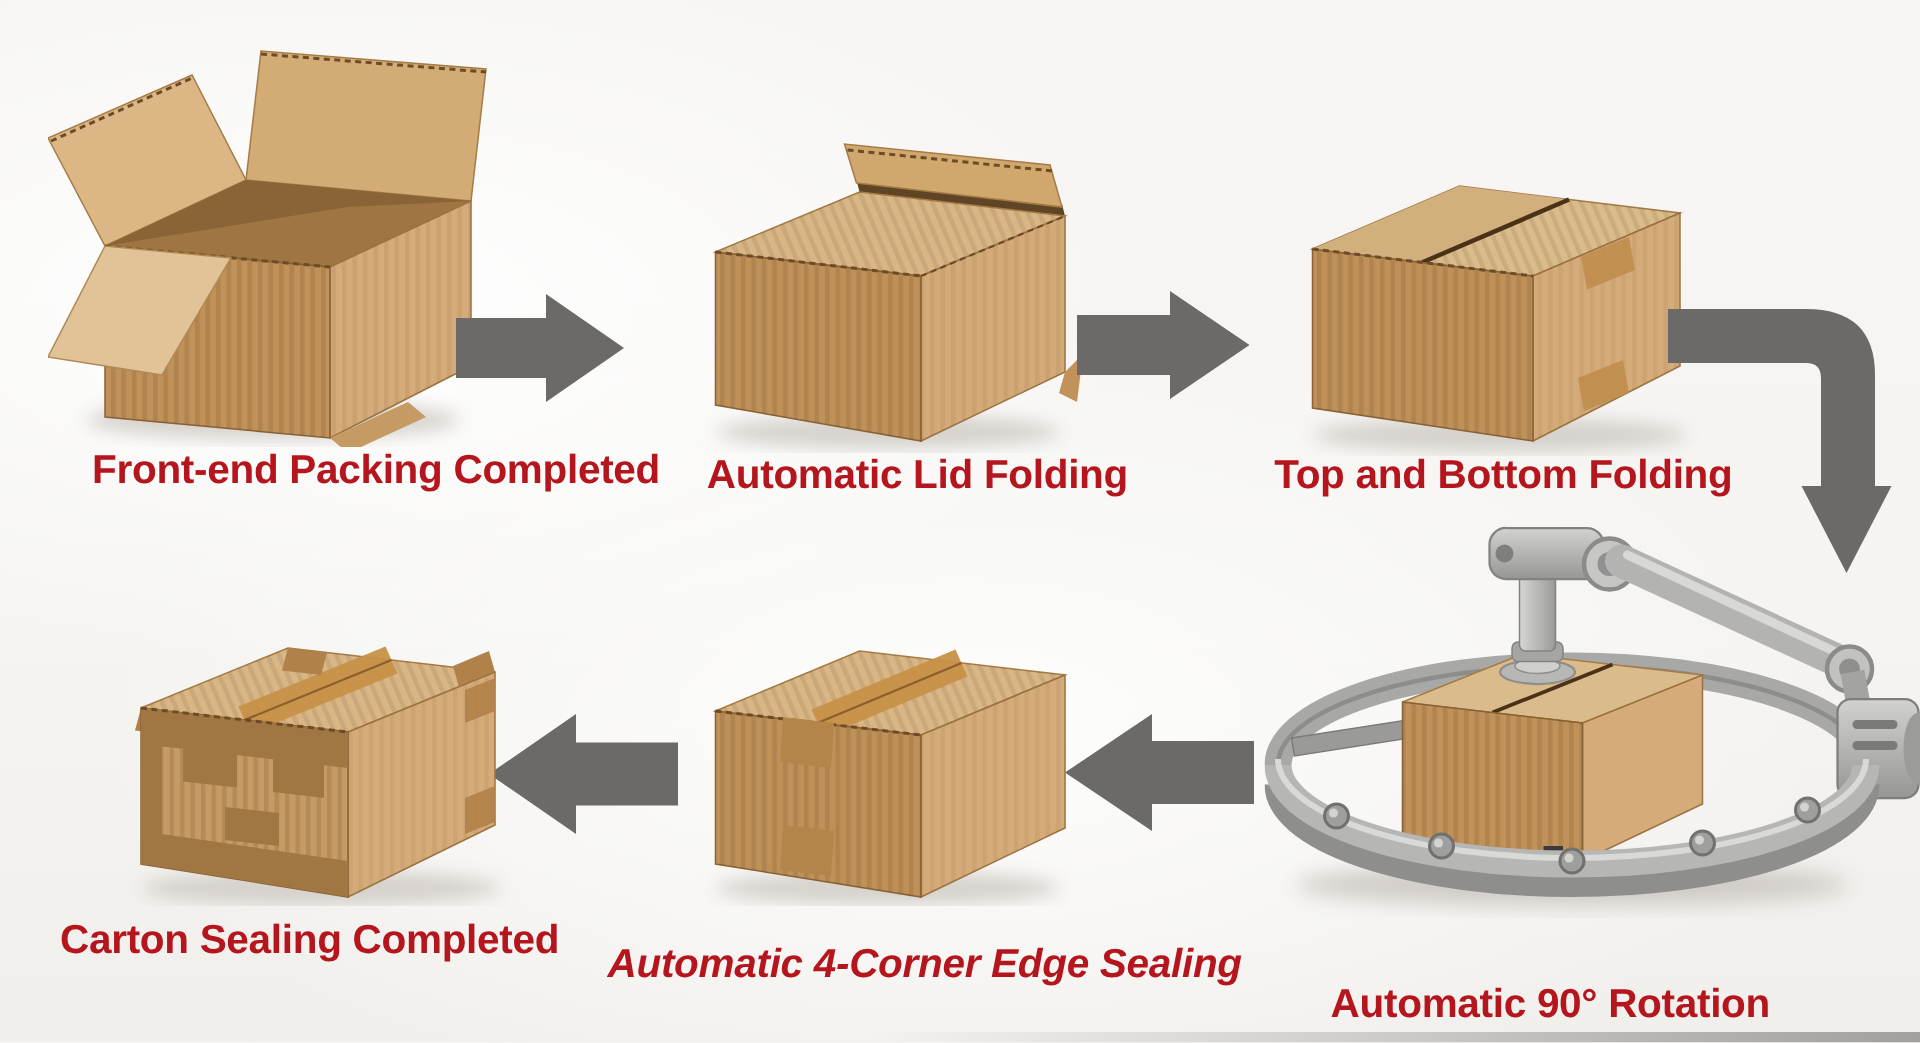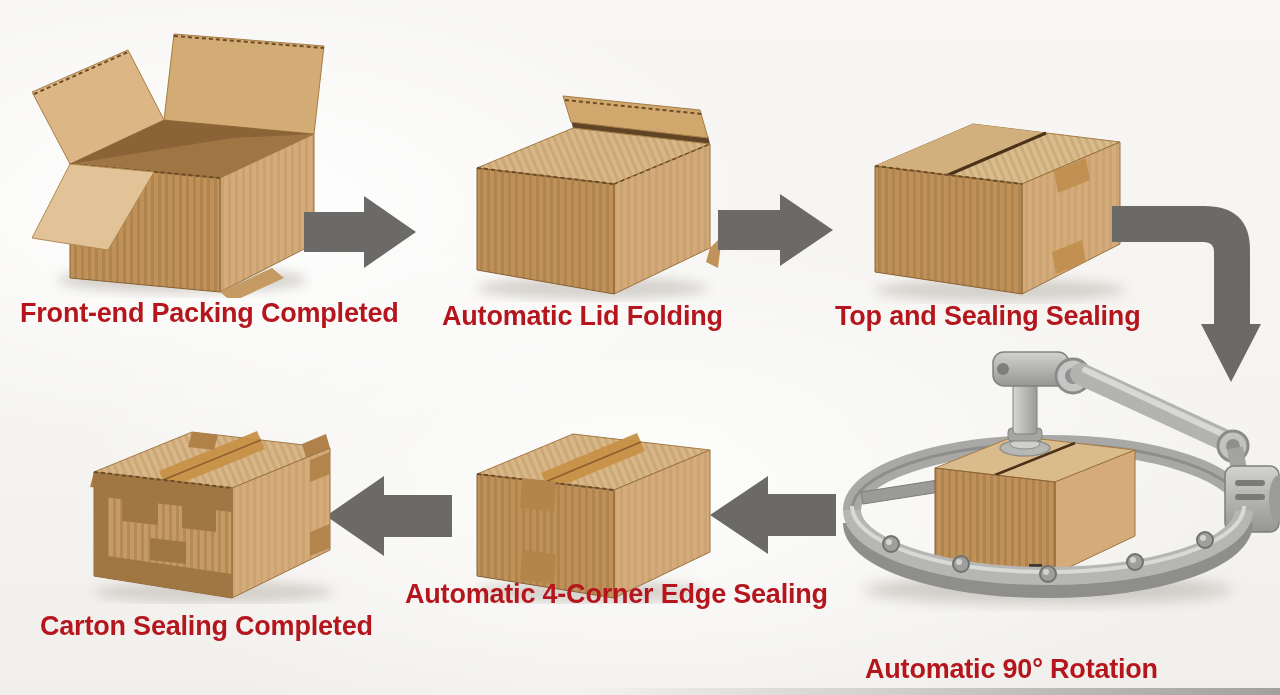--- a/index.html
+++ b/index.html
@@ -13,21 +13,21 @@
       radial-gradient(ellipse 900px 400px at 18% 30%, #ffffff 0%, rgba(255,255,255,0) 60%),
       radial-gradient(ellipse 900px 420px at 50% 70%, #fdfdfc 0%, rgba(255,255,255,0) 65%),
       linear-gradient(180deg,#f7f6f4 0%,#f5f4f1 60%,#f1efec 100%);
   }
   .bottom-strip{position:absolute;left:0;right:0;bottom:0;height:7px;
     background:linear-gradient(to right, rgba(150,150,148,0) 45%, rgba(135,135,133,.35) 72%, rgba(118,118,116,.65) 100%);}
   .station{position:absolute;}
   .fig{position:absolute;}
   .fig svg{display:block;width:100%;height:100%;}
   .label{
-    position:absolute;text-align:left;color:var(--label-text,#b5161d);
+    position:absolute;text-align:right;color:var(--label-text,#b5161d);
     font-size:27px;font-weight:700;letter-spacing:-0.2px;line-height:33px;white-space:nowrap;
   }
   .arrow{position:absolute;}
   .arrow svg{display:block;width:100%;height:100%;}
   .arrow .arrow-shape{fill:var(--arrow-gray,#6b6a68);}
   
   #fig-1{left:32px;top:6px;width:300px;height:292px;}
   #fig-2{left:452px;top:80px;width:272px;height:222px;}
   #fig-3{left:850px;top:70px;width:294px;height:234px;}
   #fig-4{left:843px;top:350px;width:437px;height:262px;}
@@ -35,21 +35,21 @@
   #fig-6{left:64px;top:386px;width:296px;height:218px;}
   #arrow-1{left:304px;top:196px;width:112px;height:72px;}
   #arrow-2{left:718px;top:194px;width:115px;height:72px;}
   #arrow-3{left:1112px;top:200px;width:150px;height:190px;}
   #arrow-4{left:710px;top:476px;width:126px;height:78px;}
   #arrow-5{left:326px;top:476px;width:126px;height:80px;}
   #label-1{left:20px;top:297px;width:420px;}
   #label-2{left:442px;top:300px;width:310px;}
   #label-3{left:835px;top:300px;width:320px;}
   #label-4{left:865px;top:610px;width:315px;margin-top:43px;}
-  #label-5{left:405px;top:578px;width:380px;}
+  #label-5{left:405px;top:626px;width:380px;font-style:italic;}
   #label-6{left:40px;top:610px;width:310px;}
 </style>
 </head>
 <body>
 
 <div class="canvas">
 
   <div class="station">
     <div class="fig" id="fig-1">
       <svg viewBox="0 0 300 292" xmlns="http://www.w3.org/2000/svg">
@@ -161,21 +161,21 @@
         <polygon points="172,224 172,114 270,72 270,174" fill="url(#st3)" opacity=".4"></polygon>
 
         <polygon points="204,101 236,88 240,110 208,123" fill="#c08e4e" opacity=".9"></polygon>
         <polygon points="202,182 232,170 236,192 206,204" fill="#c08e4e" opacity=".9"></polygon>
 
         <polygon points="25,202 25,96 172,114 172,224" fill="#bf9158" stroke="#8a6234" stroke-width="1"></polygon>
         <polygon points="25,202 25,96 172,114 172,224" fill="url(#st3)"></polygon>
         <line x1="25" y1="96" x2="172" y2="114" stroke="#6d4b26" stroke-width="2" stroke-dasharray="4 3"></line>
       </svg>
     </div>
-    <div class="label" id="label-3">Top and Sealing Sealing</div>
+    <div class="label" id="label-3">Top and Bottom Folding</div>
   </div>
 
   <div class="arrow" id="arrow-3">
     <svg viewBox="0 0 150 190">
       <path class="arrow-shape" d="M0,6 L92,6 Q138,6 138,50 L138,124 L149,124 L119,182 L89,124 L102,124 L102,52 Q102,42 92,42 L0,42 Z"></path>
     </svg>
   </div>
 
   <div class="station">
     <div class="fig" id="fig-4">

